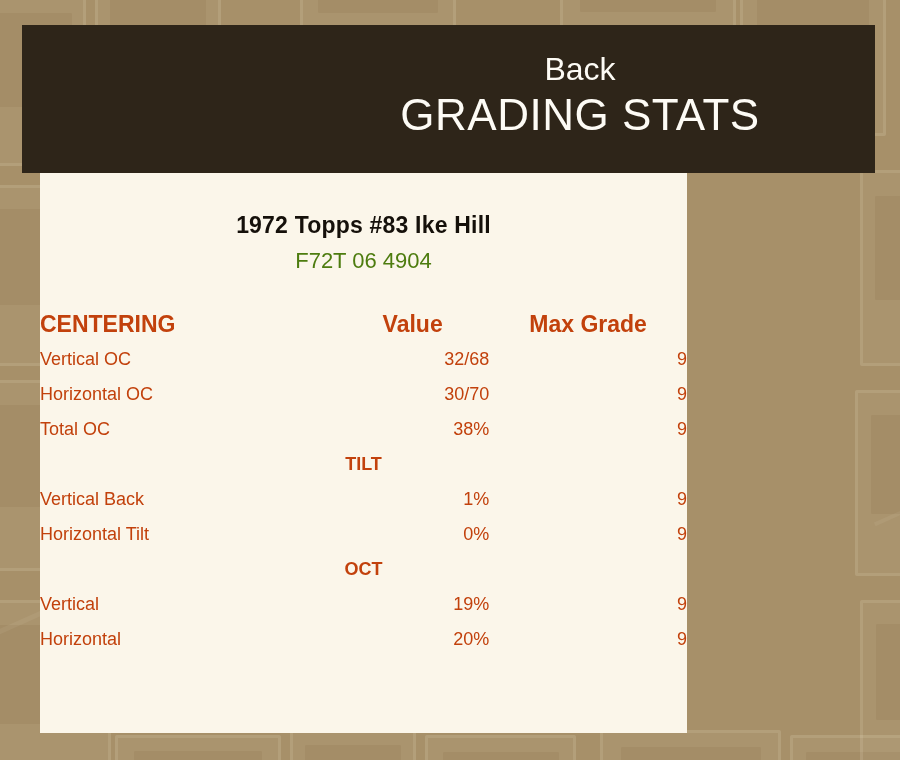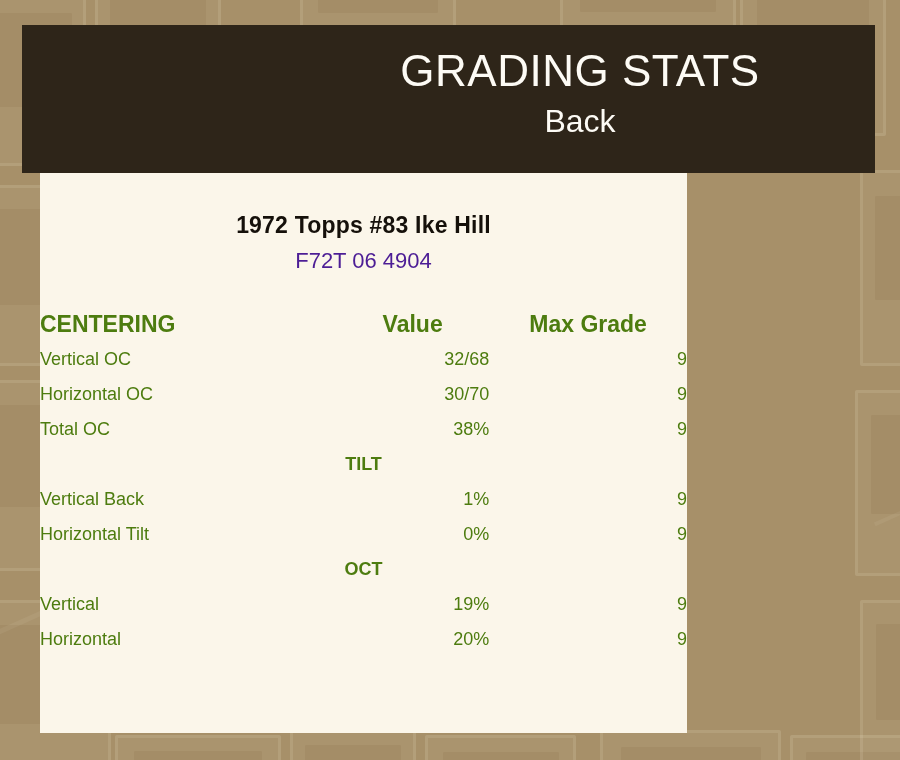--- a/index.html
+++ b/index.html
@@ -195,29 +195,29 @@
     text-align: center;
     font-size: 23px;
     font-weight: bold;
     color: #15100a;
     letter-spacing: 0.2px;
   }
   #card-serial {
     margin-top: 9px;
     text-align: center;
     font-size: 22px;
-    color: #4c1d95;
+    color: #4d7c0f;
   }
 
   
   #stats-table {
     margin: 33px 0 0 0;
     width: 100%;
     border-collapse: collapse;
-    color: #4d7c0f;
+    color: #c2410c;
   }
   #stats-table th,
   #stats-table td {
     padding: 0;
     font-size: 18px;
     line-height: 35px;
     vertical-align: baseline;
   }
   .col-label { width: 360px; }
   .col-value { width: 190px; }
@@ -285,22 +285,22 @@
   </div>
   <div class="ribbon">
     <div class="ribbon-tail left"></div>
     <div class="ribbon-tail right"></div>
     <div class="ribbon-body"></div>
     <div class="ribbon-text">DEAN'S CARDS</div>
   </div>
 </div>
 
 <div id="header-titles">
+  <div id="header-subtitle">Back</div>
   <div id="header-title">GRADING STATS</div>
-  <div id="header-subtitle">Back</div>
 </div>
 
 <div id="content-panel">
   <div id="card-title">1972 Topps #83 Ike Hill</div>
   <div id="card-serial">F72T 06 4904</div>
 
   <table id="stats-table">
     <colgroup>
       <col class="col-label">
       <col class="col-value">

